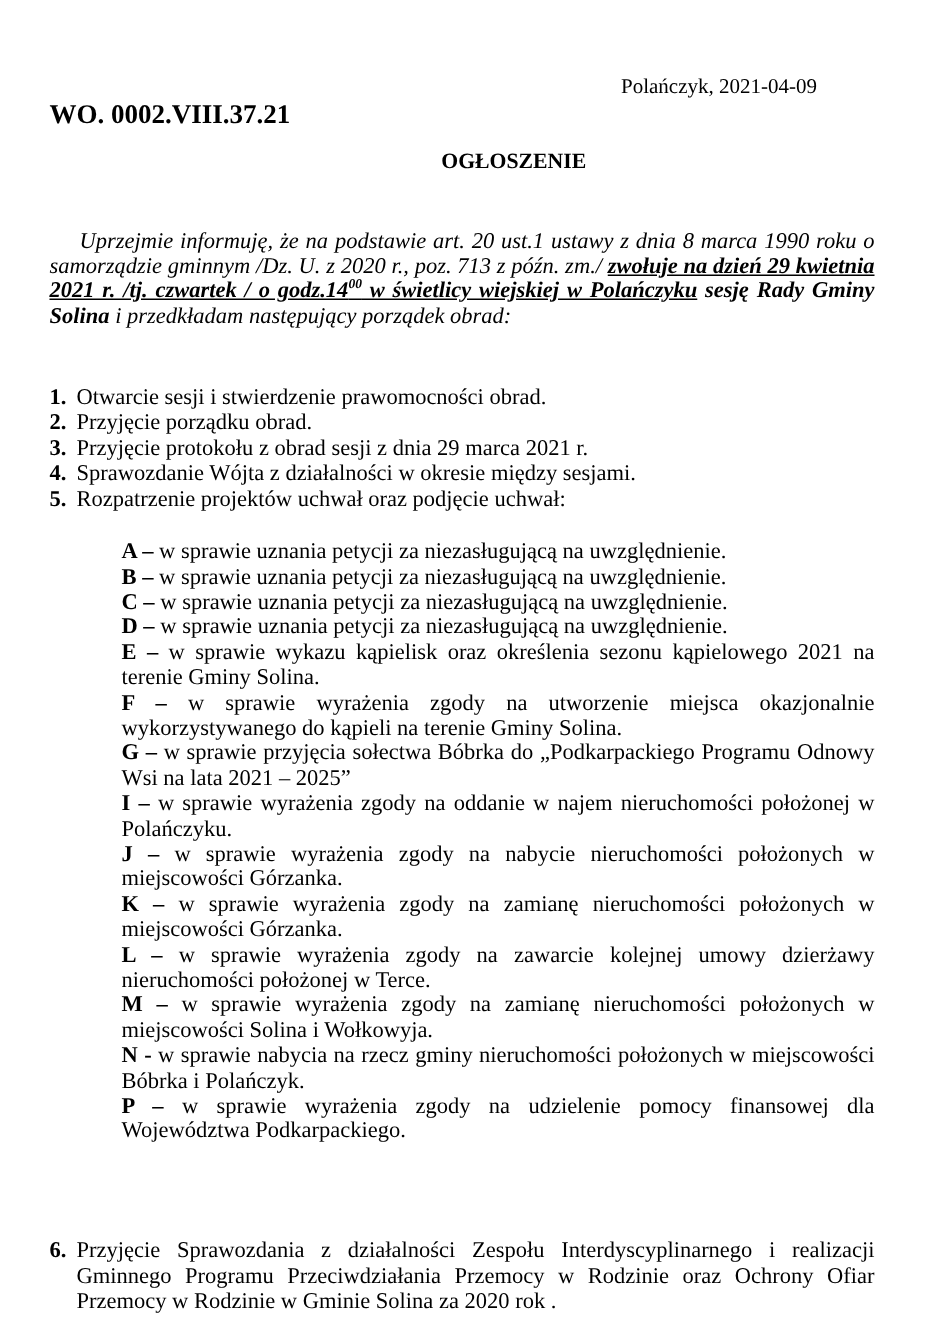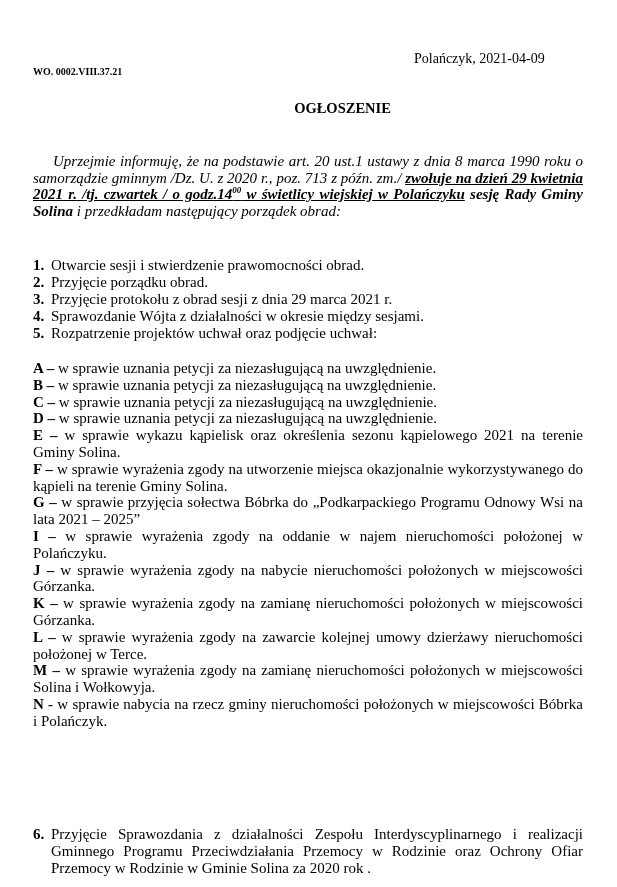--- a/index.html
+++ b/index.html
@@ -1,31 +1,31 @@
 <!DOCTYPE html>
 <html><head>
 <meta charset="utf-8">
 <style>
   html, body { margin:0; padding:0; background:#ffffff; }
   body { width:617px; height:887px; overflow:hidden; position:relative;
          font-family:"Liberation Serif", serif; color:#000; font-size:15px; }
   .abs { position:absolute; }
   .place { left:414px; top:51px; font-size:14px; }
-  .sig { left:33px; top:66px; font-size:10px; font-weight:bold; }
+  .sig { left:33px; top:66px; font-size:18px; font-weight:bold; }
   .title { left:0; width:617px; text-align:center; top:100px; font-size:14.5px; font-weight:bold;padding-left:34px; }
   .para { left:33px; width:550px; top:153px; line-height:16.6px; text-align:justify;font-style:italic; }
   .para .ind { display:inline-block; width:20px; }
   .u { text-decoration:underline; font-weight:bold; }
   .b { font-weight:bold; }
   sup { font-size:9px; line-height:0; vertical-align:super; }
   .list { left:33px; width:550px; line-height:16.9px; }
   .list .row { display:flex; }
   .list .num { font-weight:bold; width:18px; flex:none; }
   .sub { left:33px; width:550px; line-height:16.8px; top:360px; }
-  .sub .row { text-align:justify; text-align-last:left; }
+  .sub .row { text-align:justify; text-align-last:left;margin-left:48px; }
   .sub .lt { font-weight:bold; }
   .six { left:33px; width:550px; top:826px; line-height:17px; display:flex; }
   .six .num { font-weight:bold; width:18px; flex:none; }
   .six .txt { text-align:justify; text-align-last:left; }
 </style>
 </head>
 <body>
 
 <div class="abs place">Polańczyk, 2021-04-09</div>
 <div class="abs sig">WO. 0002.VIII.37.21</div>
@@ -63,18 +63,19 @@
   <div class="row"><span class="lt">D –</span><span>  w sprawie uznania petycji za niezasługującą na uwzględnienie.</span></div>
   <div class="row"><span class="lt">E –</span><span> w sprawie wykazu kąpielisk oraz określenia sezonu kąpielowego 2021 na terenie Gminy Solina.</span></div>
   <div class="row"><span class="lt">F –</span><span> w sprawie wyrażenia zgody na utworzenie miejsca okazjonalnie wykorzystywanego do kąpieli na terenie Gminy Solina.</span></div>
   <div class="row"><span class="lt">G –</span><span> w sprawie przyjęcia sołectwa Bóbrka do „Podkarpackiego Programu Odnowy Wsi na lata 2021 – 2025”</span></div>
   <div class="row"><span class="lt">I –</span><span> w sprawie wyrażenia zgody na oddanie w najem nieruchomości położonej w Polańczyku.</span></div>
   <div class="row"><span class="lt">J –</span><span> w sprawie wyrażenia zgody na nabycie nieruchomości położonych w miejscowości Górzanka.</span></div>
   <div class="row"><span class="lt">K –</span><span> w sprawie wyrażenia zgody na zamianę nieruchomości położonych w miejscowości Górzanka.</span></div>
   <div class="row"><span class="lt">L –</span><span> w sprawie wyrażenia zgody na zawarcie kolejnej umowy dzierżawy nieruchomości położonej w Terce.</span></div>
   <div class="row"><span class="lt">M –</span><span> w sprawie wyrażenia zgody na zamianę nieruchomości położonych w miejscowości Solina i Wołkowyja.</span></div>
   <div class="row"><span class="lt">N -</span><span>  w sprawie nabycia na rzecz gminy nieruchomości położonych w miejscowości Bóbrka i Polańczyk.</span></div>
+  <div class="row"><span class="lt">P –</span><span> w sprawie wyrażenia zgody na udzielenie pomocy finansowej dla Województwa Podkarpackiego.</span></div>
 </div>
 
 <div class="abs six">
   <span class="num">6.</span>
   <span class="txt">Przyjęcie Sprawozdania z działalności Zespołu Interdyscyplinarnego i realizacji Gminnego Programu Przeciwdziałania Przemocy w Rodzinie oraz Ochrony Ofiar Przemocy w Rodzinie w Gminie Solina za 2020 rok .</span>
 </div>
 
 </body></html>

